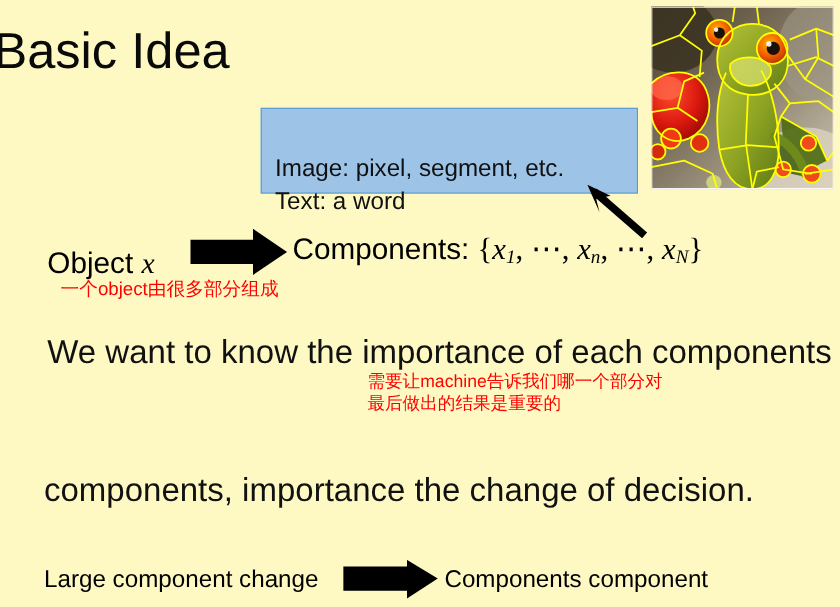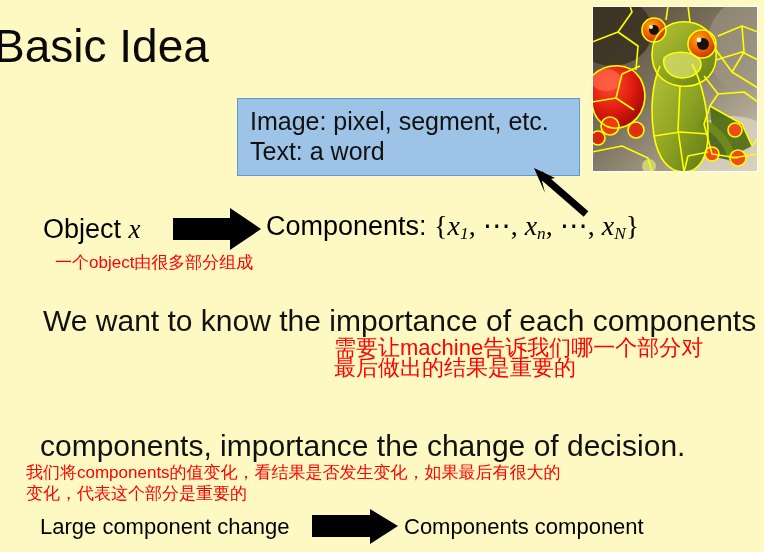--- a/index.html
+++ b/index.html
@@ -54,42 +54,43 @@
     top: 98px;
     width: 343px;
     height: 78px;
     background: #9DC3E6;
     border: 1px solid #5B9BD5;
     box-sizing: border-box;
   }
   #callout-box .line {
     position: absolute;
     left: 12px;
-    font-size: 25px;
+    font-size: 22px;
     line-height: 26px;
     color: #111111;
     white-space: nowrap;
+    margin-top: 32px;
   }
   #callout-line-1 { top: 9px; }
   #callout-line-2 { top: 39px; }
 
   
   #callout-arrow {
     position: absolute;
     left: 528px;
     top: 168px;
     width: 70px;
     height: 52px;
   }
 
   
   #object-label {
     position: absolute;
     left: 43px;
-    top: 212px;
+    top: 222px;
     font-size: 27px;
     line-height: 34px;
     white-space: nowrap;
     text-align: center;
   }
   #object-label .var {
     font-family: "Liberation Serif", serif;
     font-style: italic;
     font-size: 27px;
   }
@@ -130,21 +131,21 @@
   }
   #annot-object {
     left: 55px;
     top: 252px;
     font-size: 17px;
     line-height: 22px;
   }
   #annot-importance {
     left: 334px;
     top: 338px;
-    font-size: 22px;
+    font-size: 16px;
     line-height: 20px;
   }
   #annot-components {
     left: 26px;
     top: 462px;
     font-size: 17px;
     line-height: 21px;
   }
 
   
@@ -322,24 +323,20 @@
 
   <div class="body-line" id="body-1a">We want to know the importance of each components</div>
 
   <div class="annot-red" id="annot-importance">
     <div>需要让machine告诉我们哪一个部分对</div>
     <div>最后做出的结果是重要的</div>
   </div>
 
   <div class="body-line" id="body-2b">components,  importance the change of decision.</div>
 
-  <div class="annot-red" id="annot-components">
-    <div>我们将components的值变化，看结果是否发生变化，如果最后有很大的</div>
-    <div>变化，代表这个部分是重要的</div>
-  </div>
 
   <div id="conclusion-left">Large component change</div>
   <div id="conclusion-arrow">
     <svg width="88" height="36" viewBox="0 0 88 36" xmlns="http://www.w3.org/2000/svg">
       <path d="M0 6 L58 6 L58 0 L86 17 L58 35 L58 28 L0 28 Z" fill="#000000"></path>
     </svg>
   </div>
   <div id="conclusion-right">Components component</div>
 
 </div>

